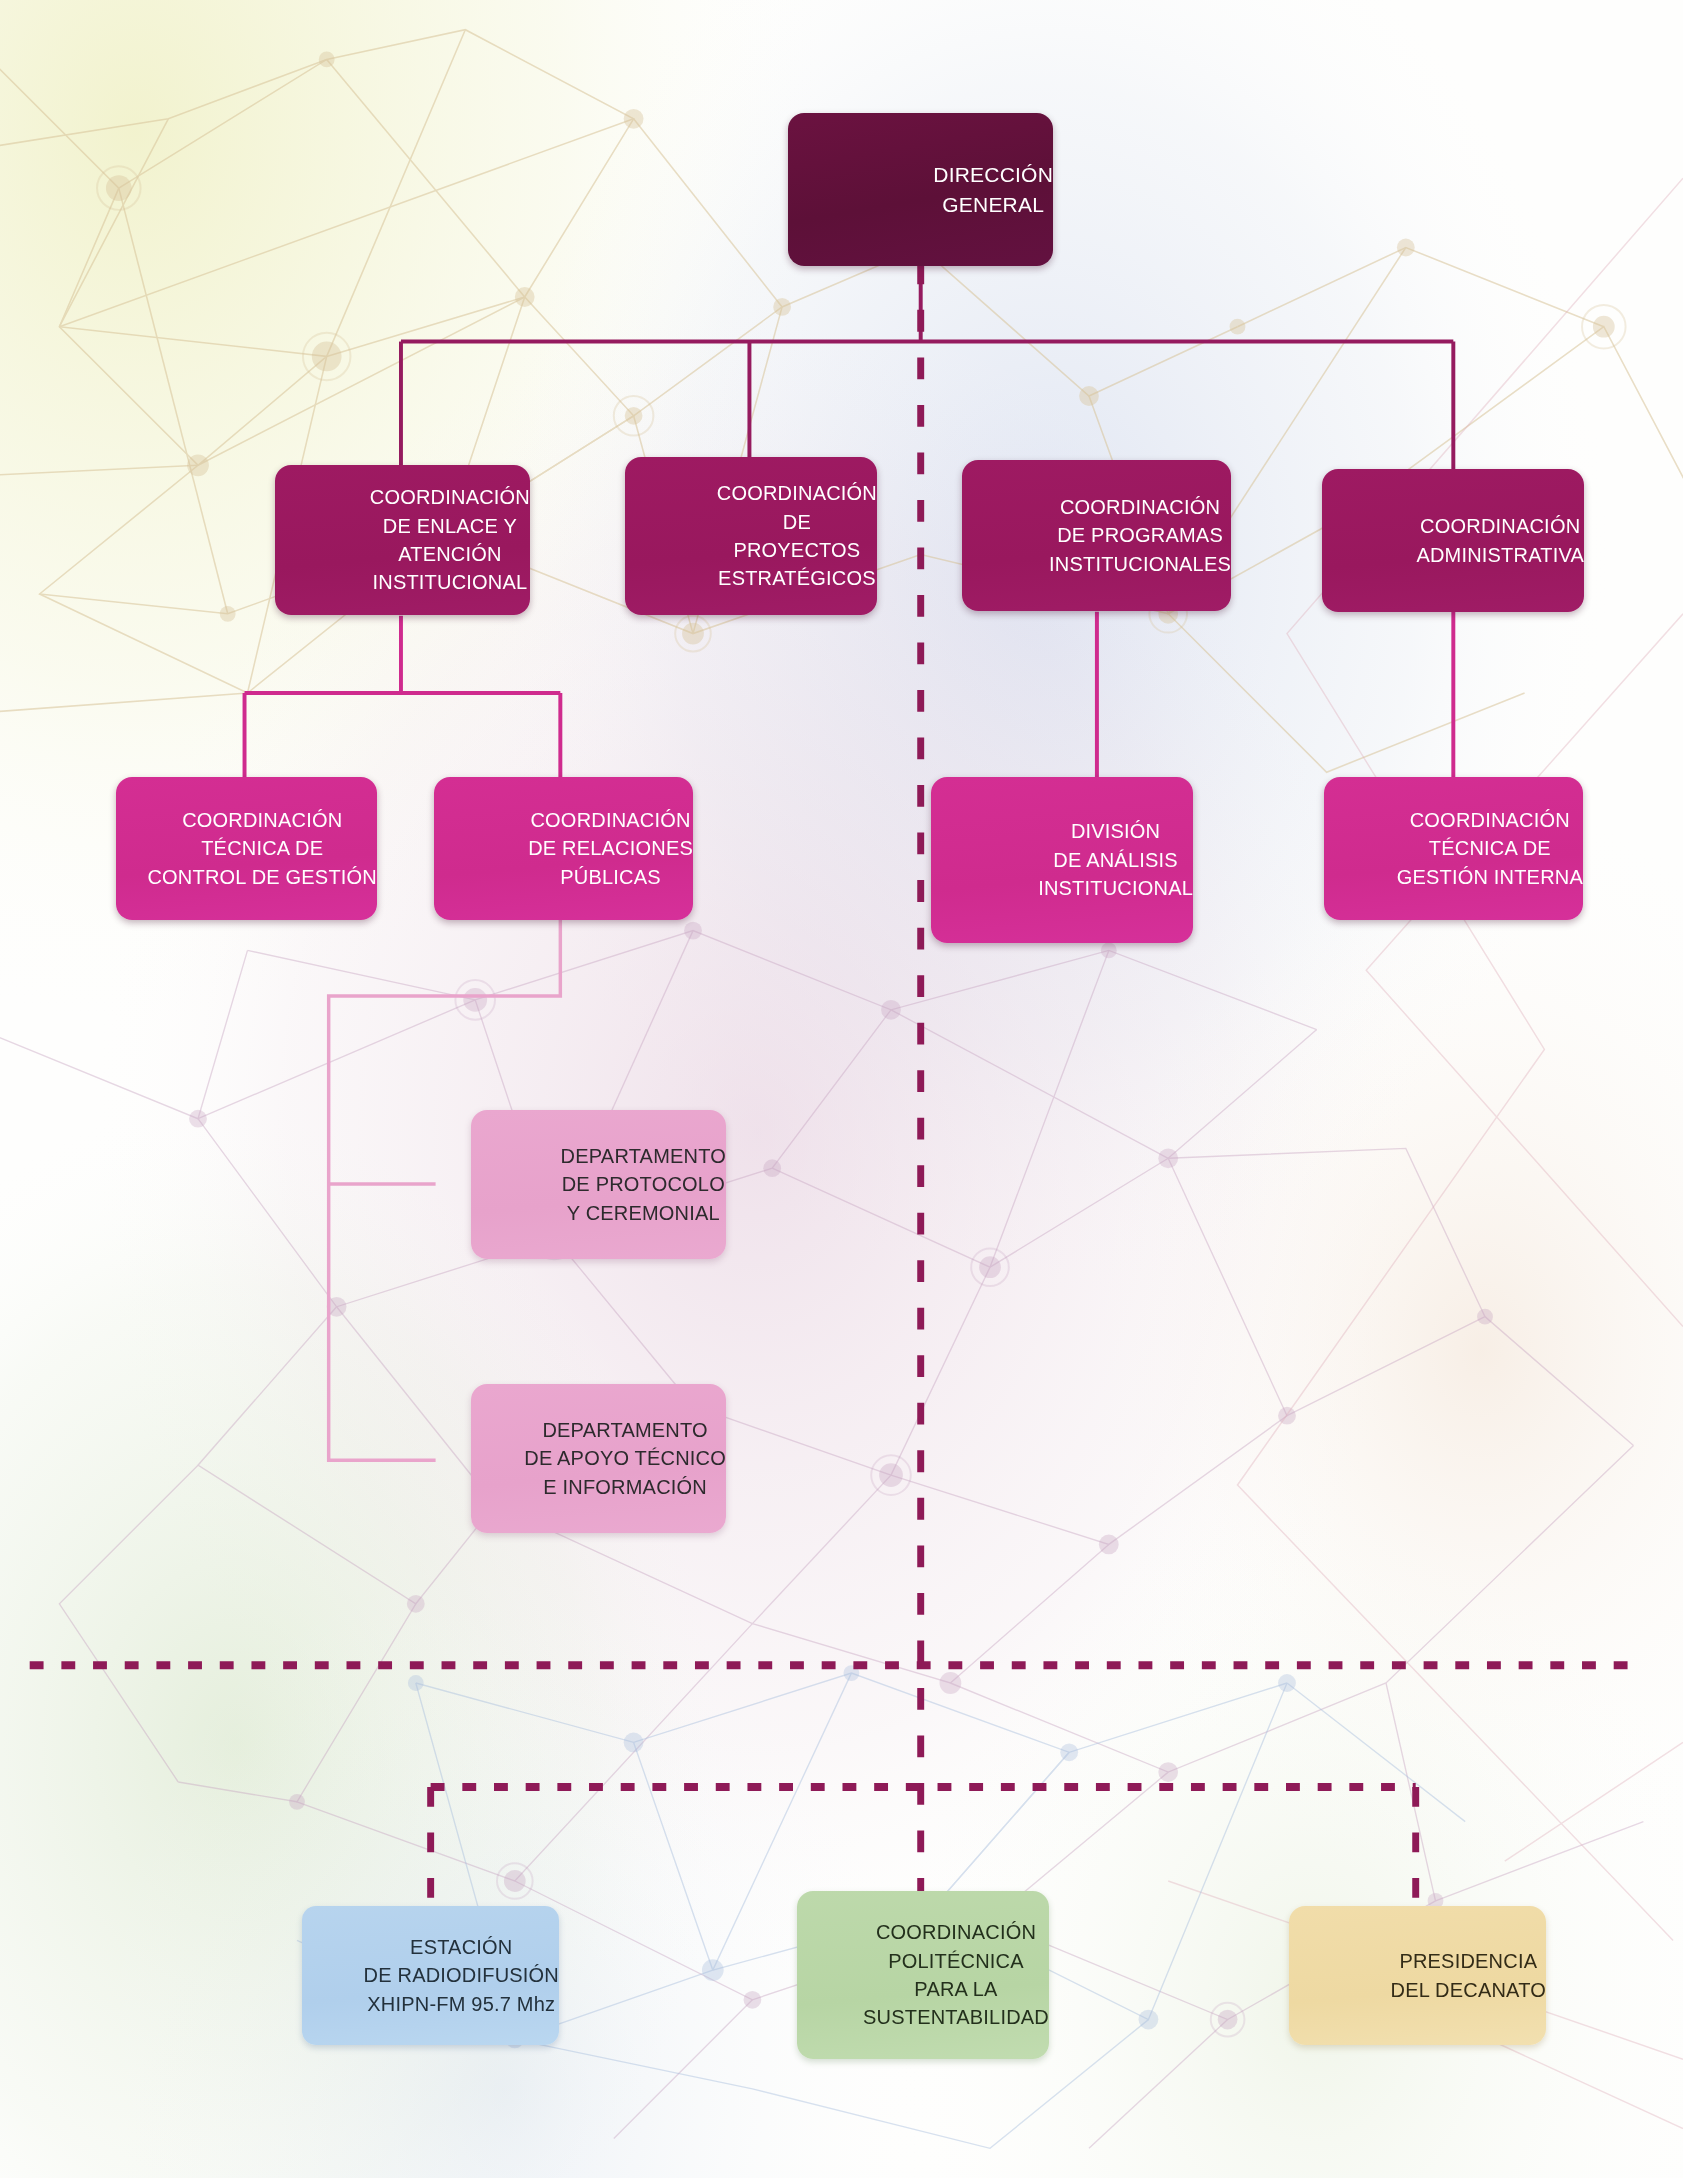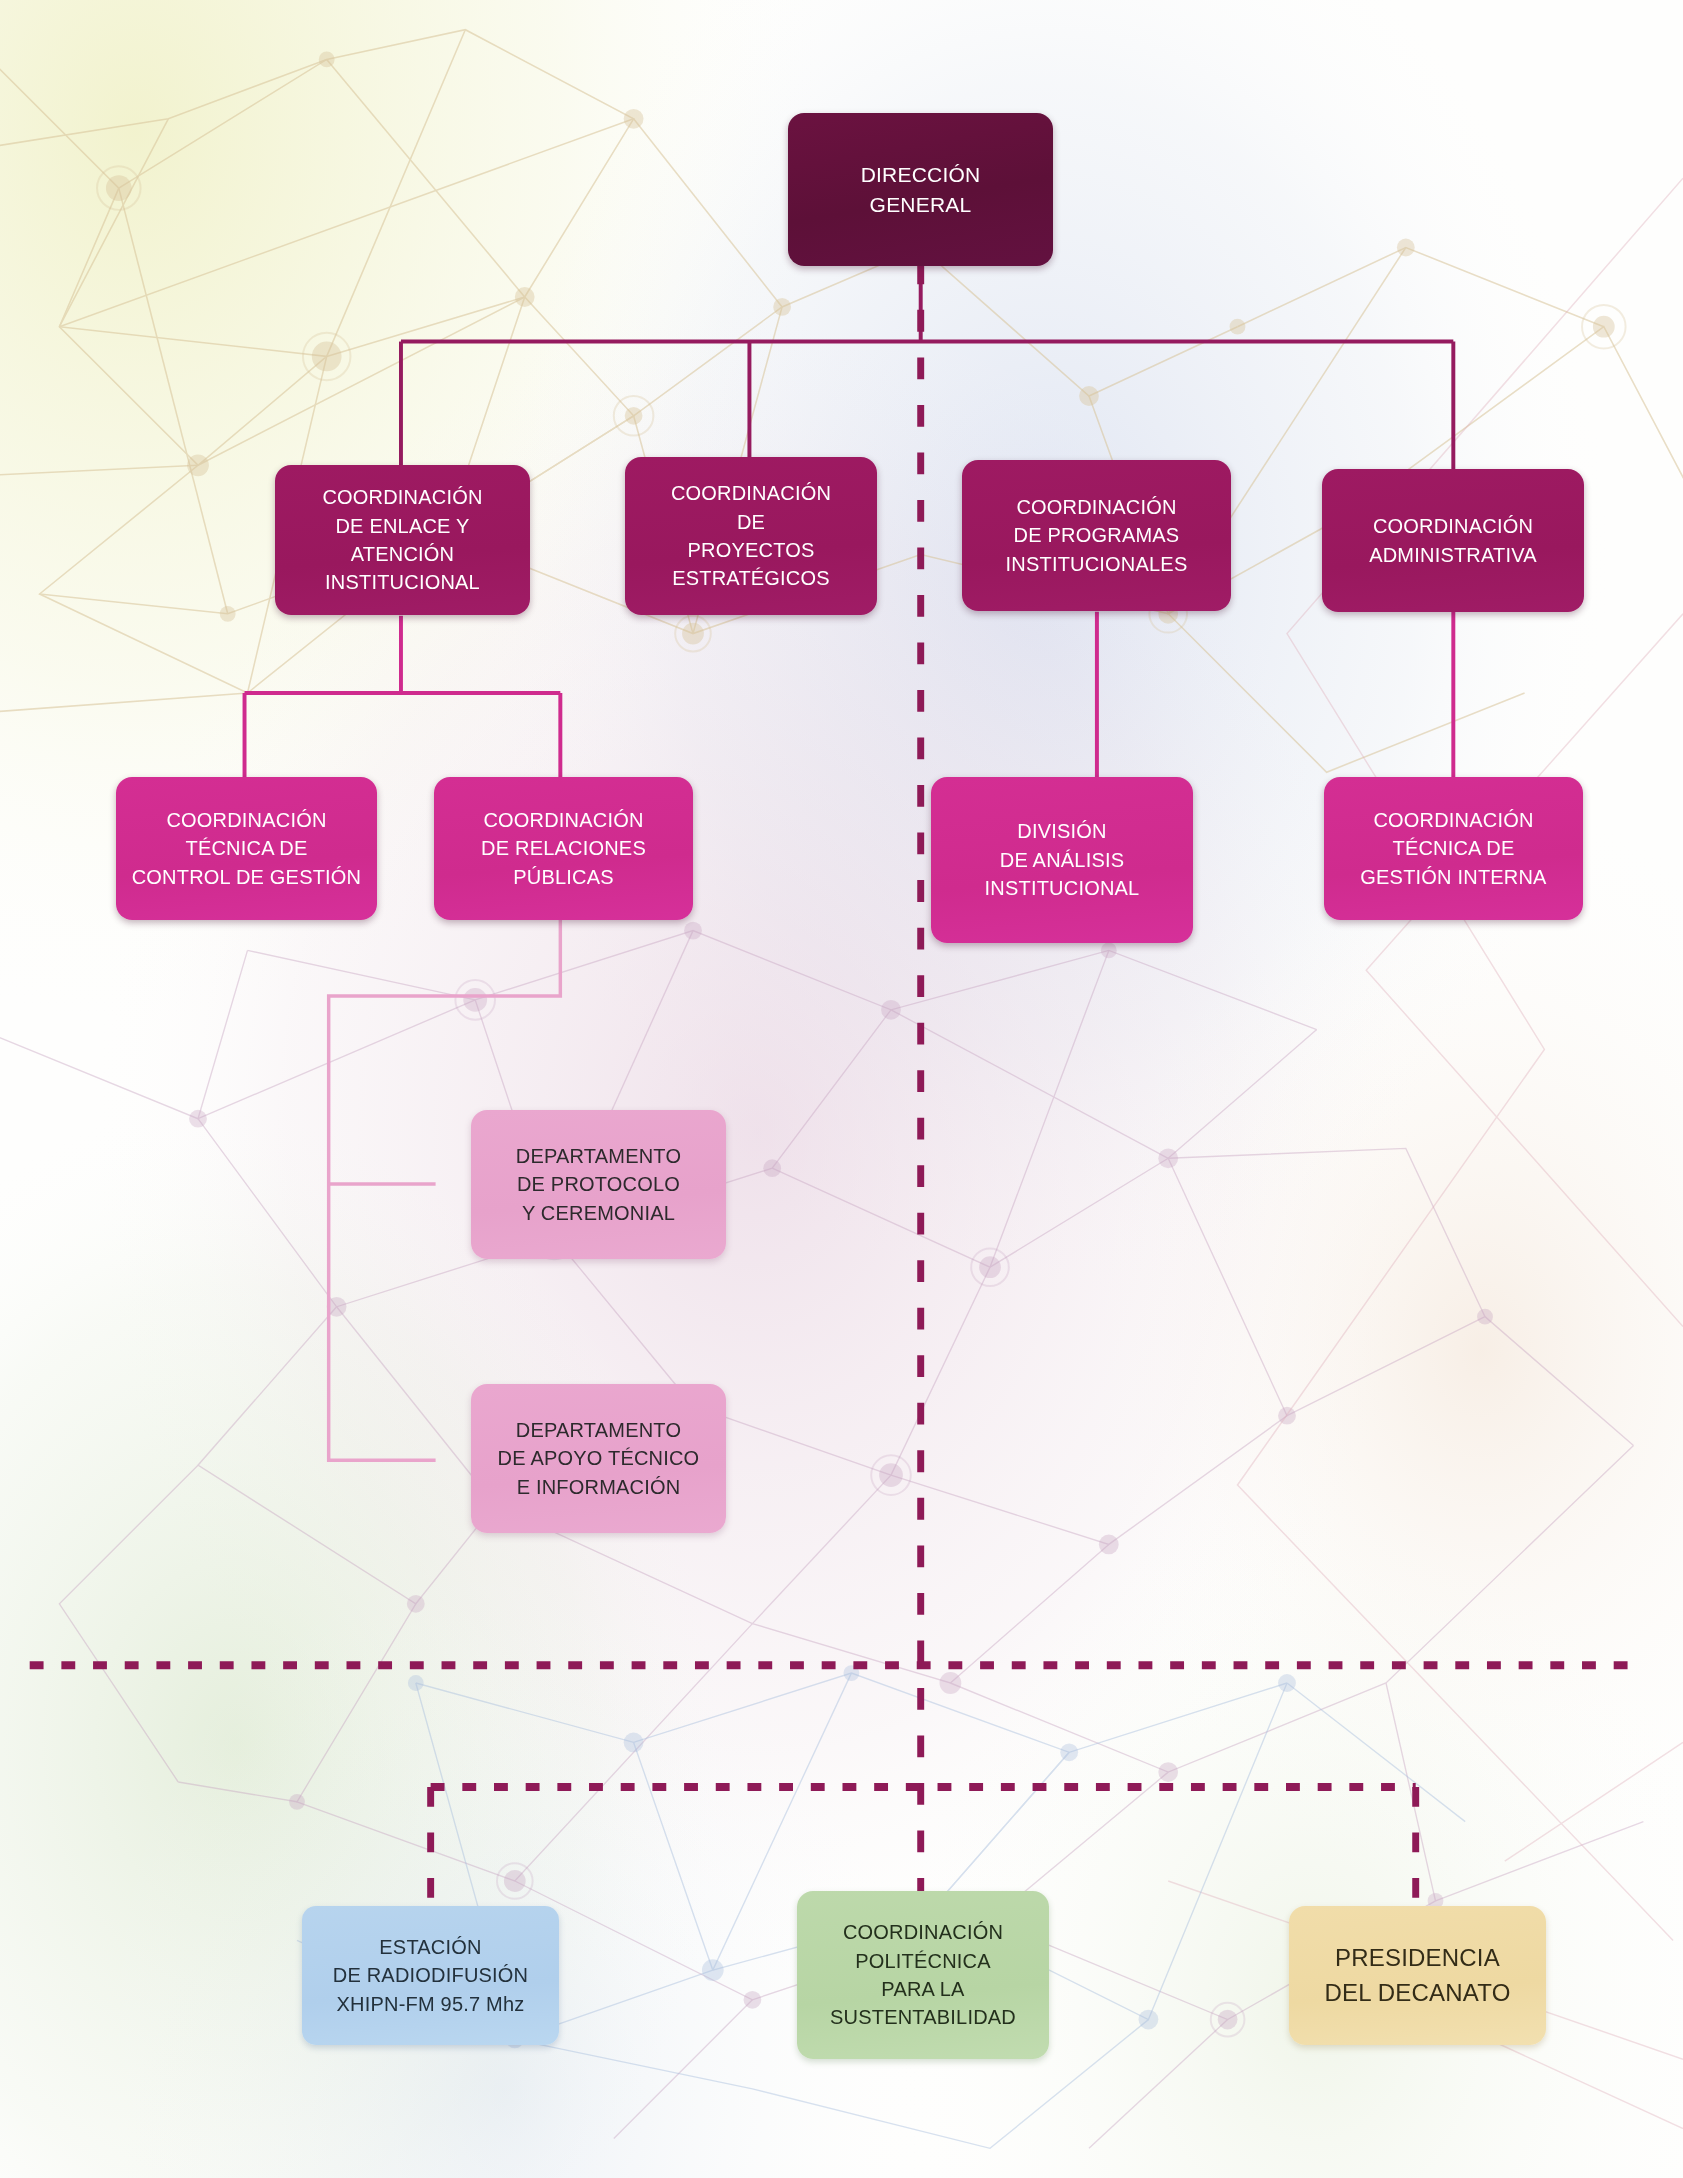--- a/index.html
+++ b/index.html
@@ -20,21 +20,21 @@
   #bg { position:absolute; inset:0; width:1683px; height:2178px; }
 
   
   #wires { position:absolute; inset:0; width:1683px; height:2178px; }
 
   
   .node {
     position: absolute;
     display: flex;
     align-items: center;
-    justify-content: center;
+    justify-content: flex-end;
     text-align: center;
     border-radius: 16px;
     line-height: 1.42;
     letter-spacing: 0.2px;
     white-space: pre-line;
     box-shadow: 0 3px 7px rgba(60,10,40,.30);
   }
   .node.root {
     background: linear-gradient(170deg,#6b1240 0%,#5d1038 55%,#631140 100%);
     color:#fff; font-size:21px;
@@ -58,21 +58,21 @@
     color:#23313c; font-size:20px;
     box-shadow: 0 3px 6px rgba(60,90,130,.22);
   }
   .node.ext-green {
     background: linear-gradient(175deg,#bdd9ab 0%,#b7d5a4 60%,#c1dcb0 100%);
     color:#23301c; font-size:20px;
     box-shadow: 0 3px 6px rgba(70,110,60,.22);
   }
   .node.ext-yellow {
     background: linear-gradient(175deg,#f1ddaa 0%,#eed9a2 60%,#f2e0b0 100%);
-    color:#332c17; font-size:24px;
+    color:#332c17; font-size:20px;
     box-shadow: 0 3px 6px rgba(130,110,50,.22);
   }
   .node span { display:block; }
 </style>
 </head>
 <body>
 
 <div id="stage">
 
   <svg id="bg" viewBox="0 0 1700 2200" preserveAspectRatio="none">

